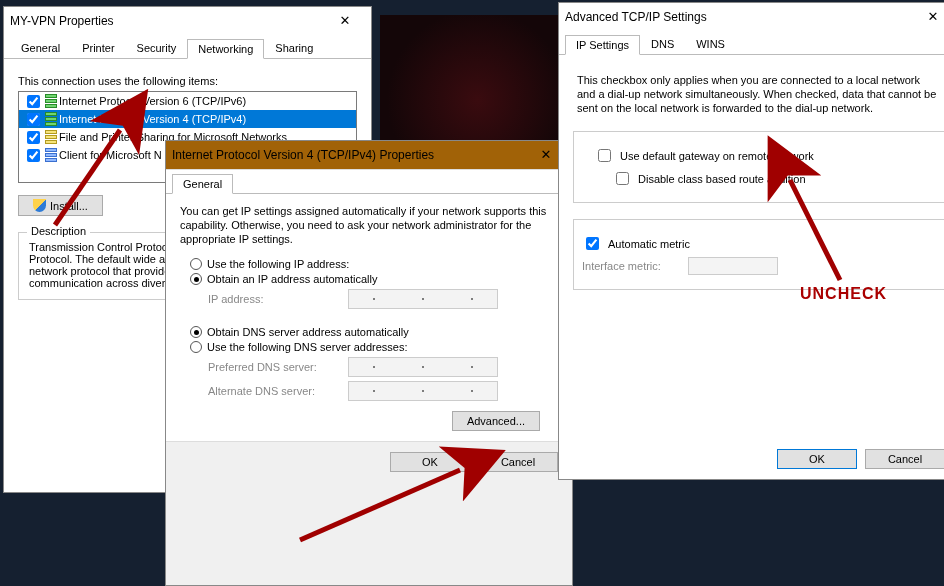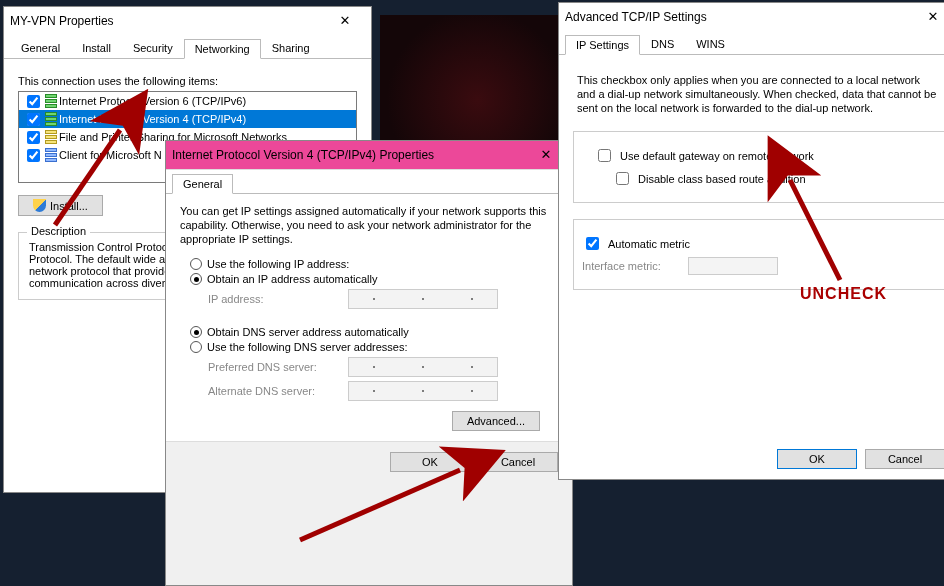--- a/index.html
+++ b/index.html
@@ -141,21 +141,21 @@
 
 <div class="bgdeco"></div>
 
 <div id="win1" class="window">
   <div class="titlebar">
     <span class="title">MY-VPN Properties</span>
     <span class="closebtn">✕</span>
   </div>
   <div class="tabstrip">
     <div class="tab">General</div>
-    <div class="tab">Install</div>
+    <div class="tab">Printer</div>
     <div class="tab">Security</div>
     <div class="tab active">Networking</div>
     <div class="tab">Sharing</div>
   </div>
   <div class="content">
     <div class="list-label">This connection uses the following items:</div>
     <div class="netbox">
       <div class="netitem">
         <input type="checkbox" class="chk" checked="" style="">
         <span class="neticon">
@@ -197,21 +197,21 @@
       <div class="btn"><span class="shield"></span><span>Install...</span></div>
     </div>
     <div class="groupbox">
       <span class="legend">Description</span>
       <div style="width:190px;height:50px;overflow:hidden;">Transmission Control Protocol/Internet Protocol. The default wide area network protocol that provides communication across diverse interconnected networks.</div>
     </div>
   </div>
 </div>
 
 <div id="win2" class="window">
-  <div class="titlebar" style="background:#ec4899">
+  <div class="titlebar" style="background:#a16207">
     <span class="title">Internet Protocol Version 4 (TCP/IPv4) Properties</span>
     <span class="closebtn">✕</span>
   </div>
   <div class="inner">
     <div class="tabstrip" style="padding-top:4px;">
       <div class="tab active">General</div>
     </div>
     <div class="content">
       <div style="margin-bottom:12px; line-height:14px;">You can get IP settings assigned automatically if your network supports this capability. Otherwise, you need to ask your network administrator for the appropriate IP settings.</div>
 

